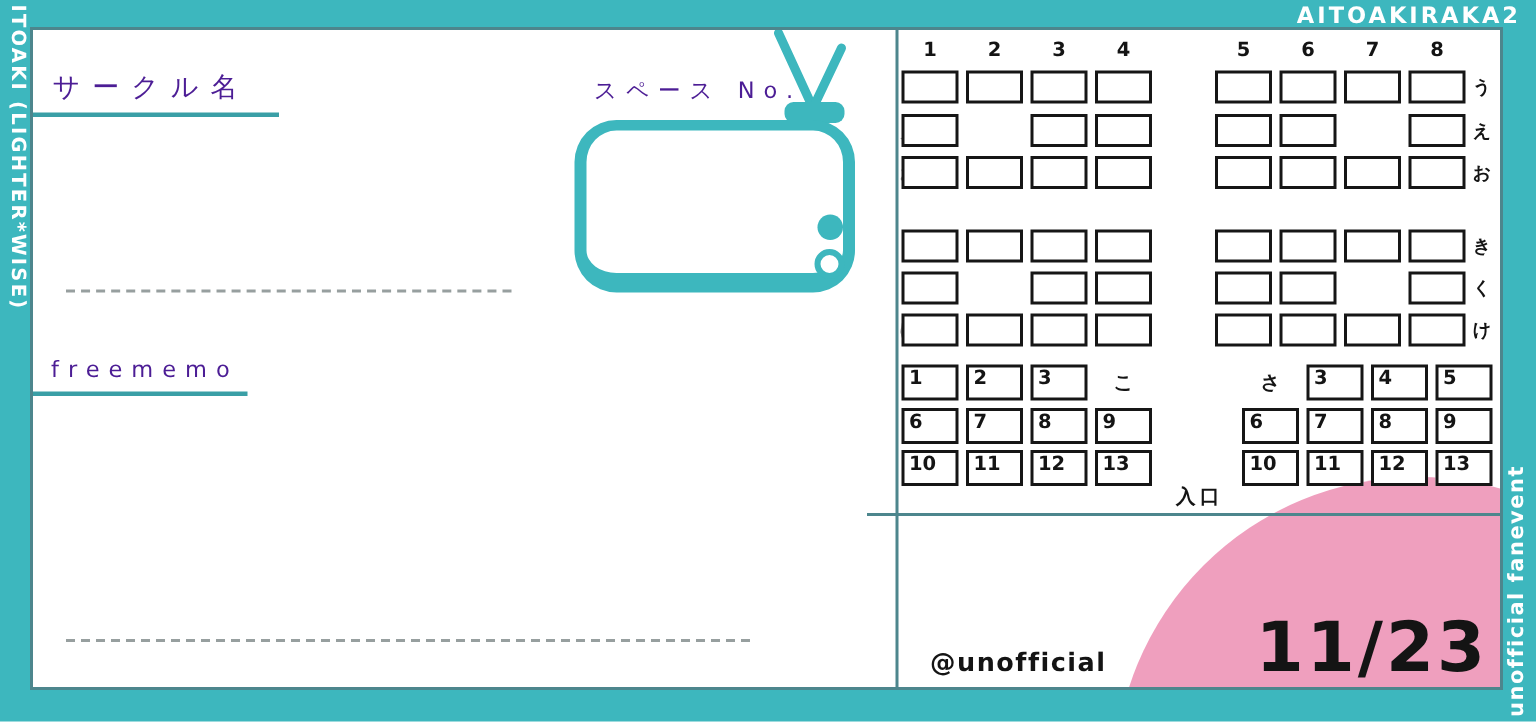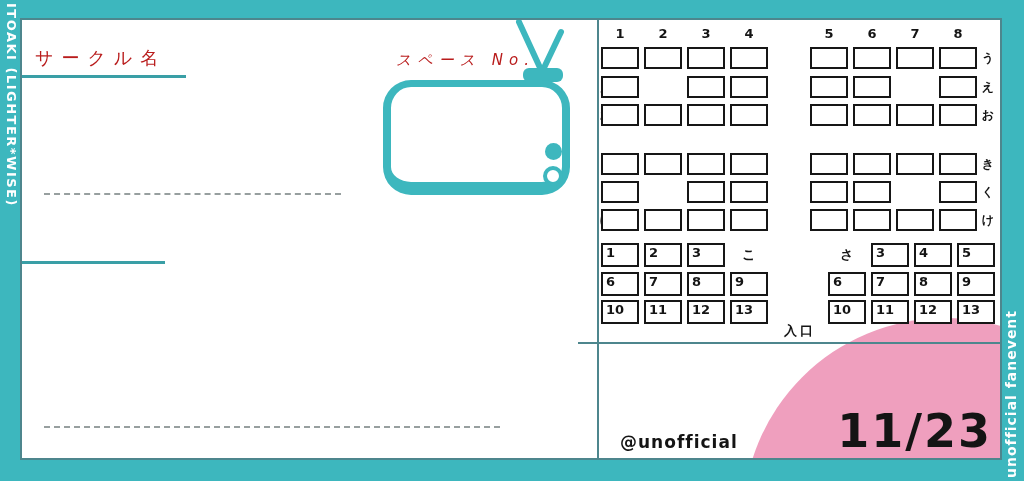--- a/index.html
+++ b/index.html
@@ -17,23 +17,23 @@
   .margin-text{position:absolute;color:#ffffff;font-weight:bold;white-space:nowrap;}
   #left-vert{left:19px;top:3px;transform:rotate(90deg);transform-origin:0 0;font-size:13px;letter-spacing:1.5px;}
   #right-vert{left:1003px;top:478px;transform:rotate(-90deg);transform-origin:0 0;font-size:14px;letter-spacing:1px;}
   #top-right{right:10px;top:1px;font-size:15px;letter-spacing:2px;}
   #bottom-strip{left:14px;top:459px;font-size:16px;letter-spacing:1px;}
 
   
   #pink-circle{left:721px;top:298px;width:404px;height:404px;border-radius:50%;background:#ef9fbe;z-index:1;}
 
   
-  .form-label{color:#b91c1c;white-space:nowrap;z-index:2;}
+  .form-label{color:#4c1d95;white-space:nowrap;z-index:2;}
   #circle-name-label{left:13px;top:26px;font-size:18px;letter-spacing:8px;}
-  #space-no-label{left:374px;top:31px;font-size:15px;letter-spacing:6px;font-style:italic;}
+  #space-no-label{left:374px;top:31px;font-size:15px;letter-spacing:6px;}
   #freememo-label{left:12px;top:217px;font-size:15px;letter-spacing:6px;}
   .underline{height:3px;background:#3a9fa6;z-index:2;}
   #underline-circle{left:0;top:55px;width:164px;}
   #underline-memo{left:0;top:241px;width:143px;}
   .dashed-line{border-top:2px dashed #979f9f;z-index:2;}
   #dashed-1{left:22px;top:173px;width:297px;}
   #dashed-2{left:22px;top:406px;width:456px;}
 
   
   #tv-body{left:361px;top:60px;width:187px;height:115px;box-sizing:border-box;
@@ -66,30 +66,32 @@
   #event-sub1{left:598px;top:390px;font-size:16px;font-weight:bold;letter-spacing:1px;}
   #event-sub2{left:598px;top:412px;font-size:17px;font-weight:bold;letter-spacing:1px;}
   #event-date{right:8px;top:384px;font-size:46px;font-weight:bold;letter-spacing:2px;text-align:left;}
 </style>
 </head>
 <body>
 
 <div id="stage">
 
   <div class="margin-text" id="left-vert">ITOAKI (LIGHTER*WISE)</div>
+  <div class="margin-text" id="top-right">AITOAKIRAKA2</div>
   <div class="margin-text" id="right-vert">unofficial fanevent</div>
 
   <div id="frame">
     <div id="frame-inner">
 
       <div class="abs" id="pink-circle"></div>
 
       <div class="abs form-label" id="circle-name-label">サークル名</div>
       <div class="abs underline" id="underline-circle"></div>
       <div class="abs form-label" id="space-no-label">スペース No.</div>
+      <div class="abs form-label" id="freememo-label">freememo</div>
       <div class="abs underline" id="underline-memo"></div>
       <div class="abs dashed-line" id="dashed-1"></div>
       <div class="abs dashed-line" id="dashed-2"></div>
 
       <svg class="abs" id="tv-antenna" viewBox="0 0 64 64" xmlns="http://www.w3.org/2000/svg">
         <line x1="8" y1="2" x2="31" y2="52" stroke="#3db7be" stroke-width="6" stroke-linecap="round"></line>
         <line x1="50" y1="12" x2="31" y2="52" stroke="#3db7be" stroke-width="6" stroke-linecap="round"></line>
         <rect x="12" y="48" width="40" height="14" rx="6" fill="#3db7be"></rect>
       </svg>
       <div class="abs" id="tv-body"></div>

